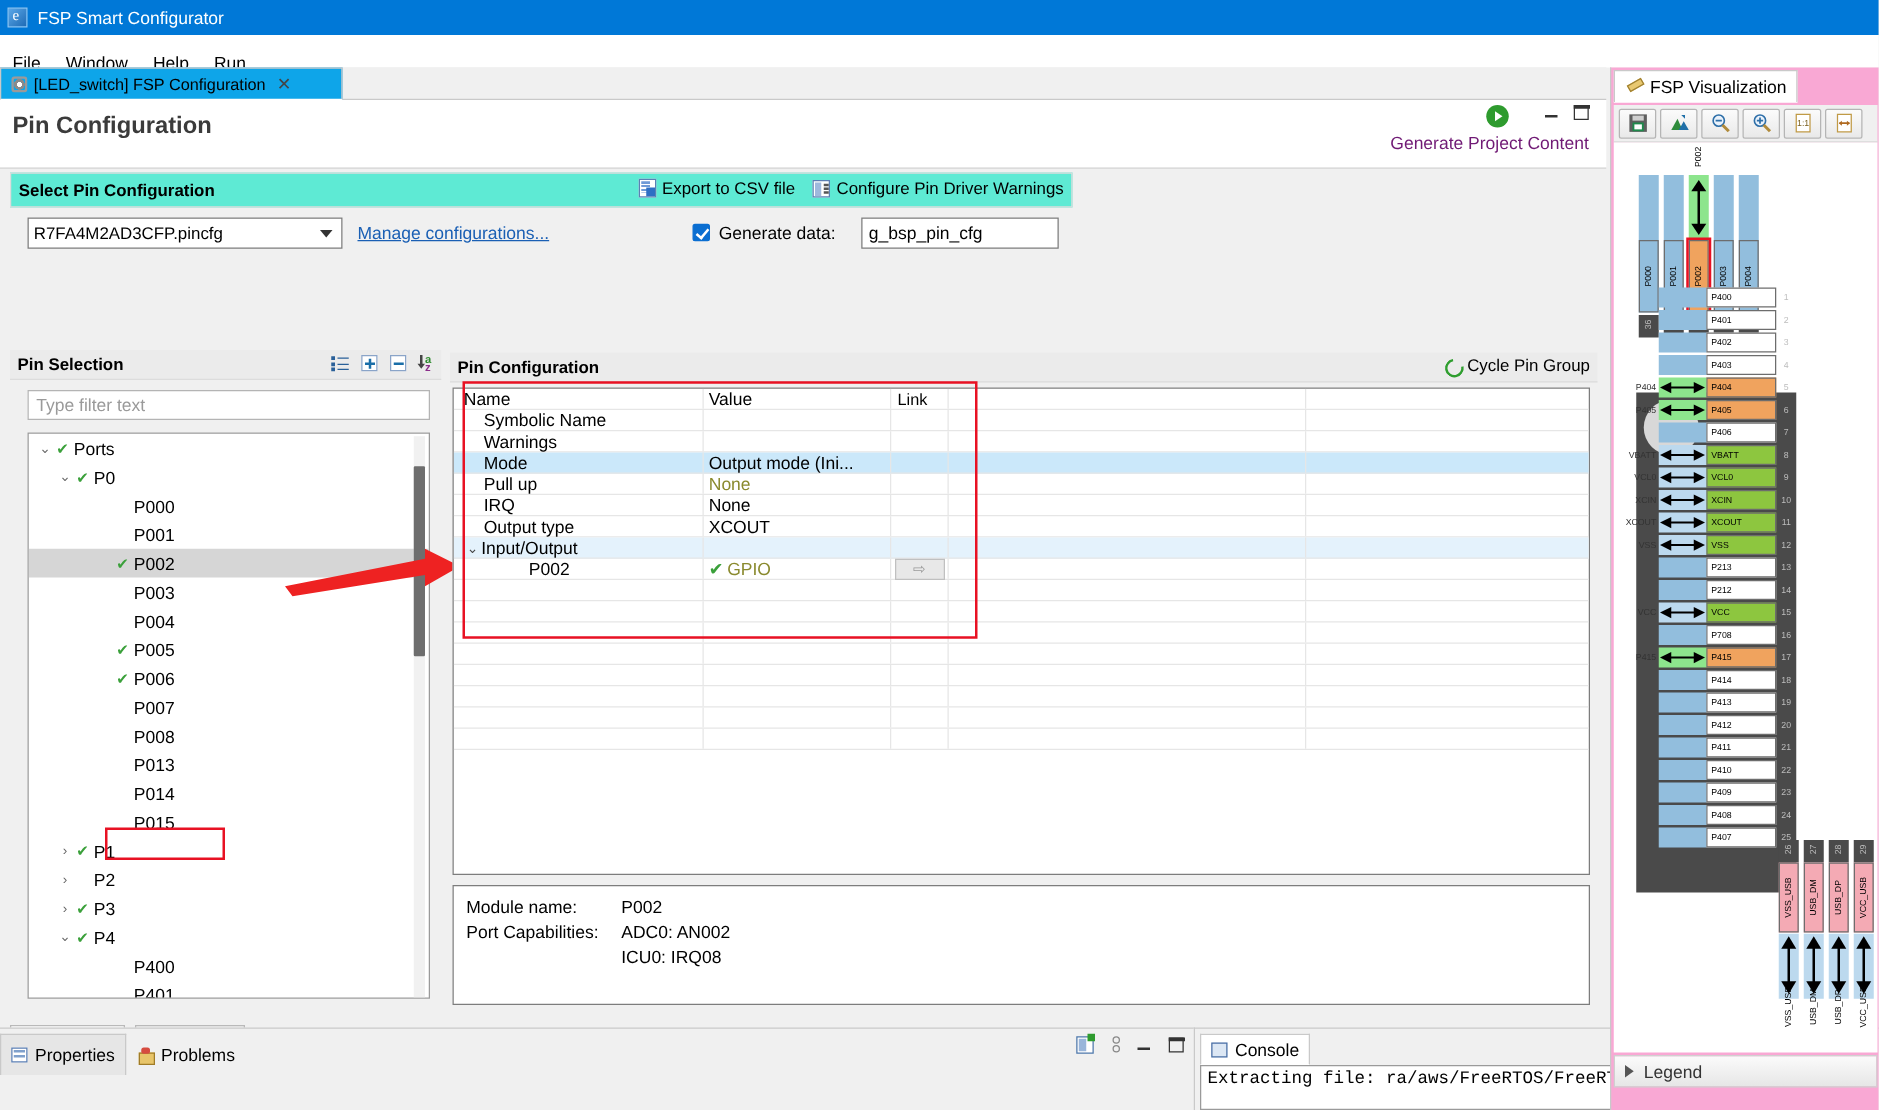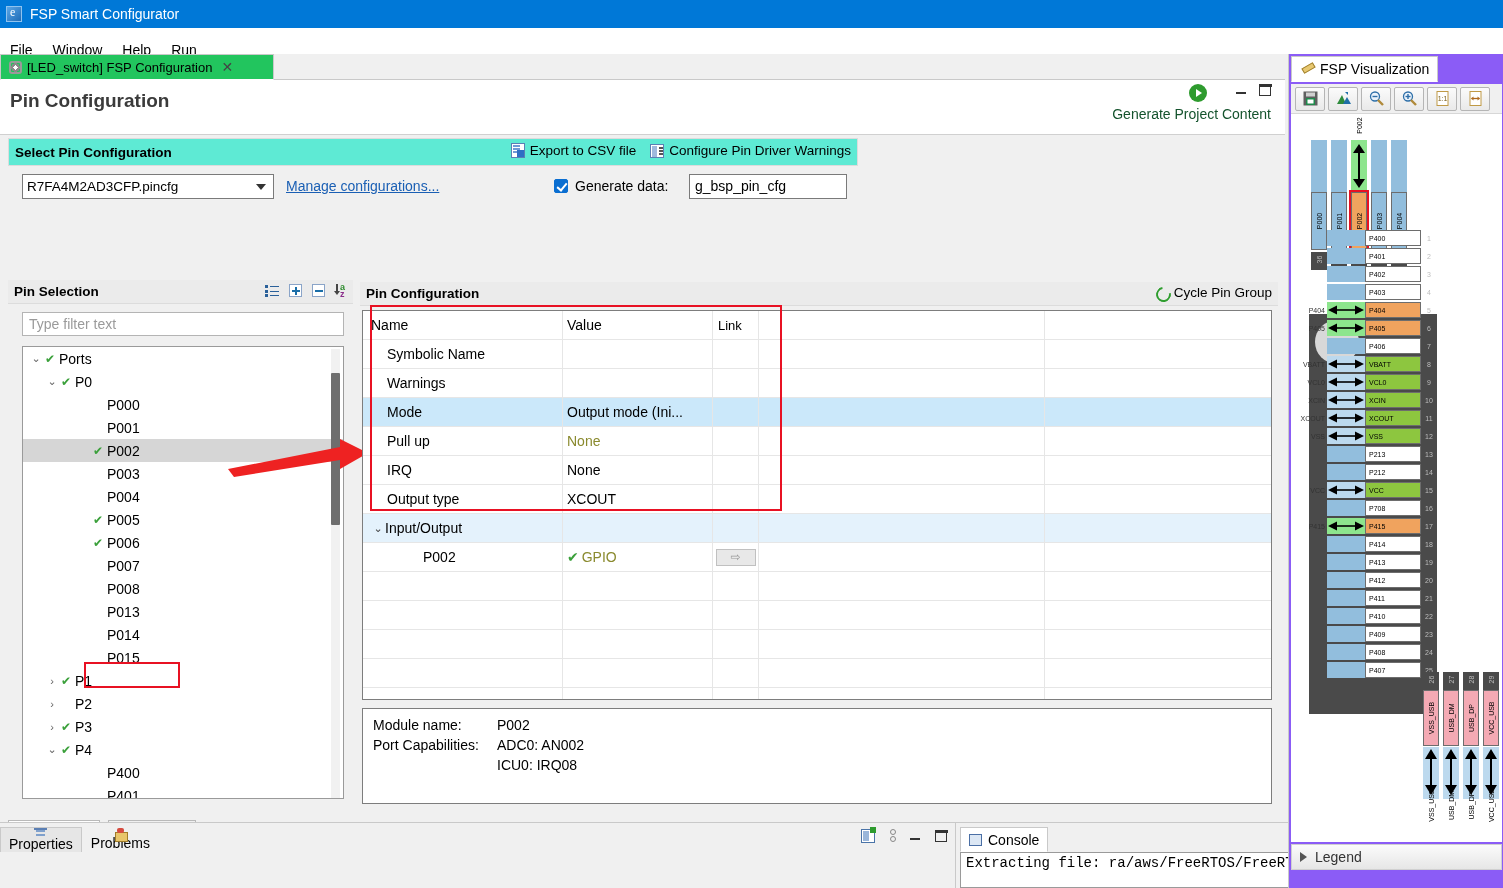--- a/index.html
+++ b/index.html
@@ -44,21 +44,21 @@
     position: absolute; left: 0; top: 54px; width: 1285px; height: 740px;
     background: #f0f0f0;
   }
   .tabrow {
     position: absolute; left: 0; top: 0; width: 1285px; height: 26px;
     background: #f0f0f0; border-bottom: 1px solid #c9c9c9;
   }
   .etab {
     position: absolute; left: 0; top: 0; height: 26px;
     display: flex; align-items: center; gap: 5px;
-    padding: 0 8px; background: #22c55e;
+    padding: 0 8px; background: #0ea5e9;
     border: 1px solid #c9c9c9; border-bottom: 1px solid #fff;
     font-size: 13px;
   }
   .gearicon {
     width: 13px; height: 13px; display:inline-block; position: relative;
     background: radial-gradient(circle at 50% 50%, #fff 0 22%, #8a8a8a 23% 46%, transparent 47%);
     border-radius: 3px;
     box-shadow: inset 0 0 0 2px #9a9a9a;
   }
   .closex { color:#444; font-size: 14px; margin-left: 4px; cursor: pointer; }
@@ -66,21 +66,21 @@
   .editorhead {
     position: absolute; left:0; top: 26px; width: 1285px; height: 55px;
     background: #fff; border-bottom: 1px solid #d0d0d0;
   }
   .pagetitle {
     position: absolute; left: 10px; top: 10px;
     font-size: 19px; font-weight: bold; color: #3b3b3b;
   }
   .genlink {
     position: absolute; right: 14px; top: 26px;
-    color: #14532d; font-size: 14px; cursor: pointer;
+    color: #701a75; font-size: 14px; cursor: pointer;
     text-decoration: none;
   }
   .genicon {
     position: absolute; right: 78px; top: 4px; width: 18px; height: 18px;
     border-radius: 50%; background: #2e9b2e;
     display: flex; align-items: center; justify-content: center;
   }
   .genicon::after{
     content:""; width:0;height:0;border-left:6px solid #fff;
     border-top:4px solid transparent;border-bottom:4px solid transparent;
@@ -218,21 +218,21 @@
   .pincfg .hdr .t { font-weight:bold;font-size:13.5px;margin-left:6px;}
   .cyclepin { position:absolute;right:6px;top:3px;display:flex;align-items:center;gap:5px;font-size:13.5px;cursor:pointer;}
   .cycicon { width:14px;height:14px;position:relative;}
   .cycicon::before{content:"";position:absolute;left:1px;top:1px;width:11px;height:11px;
     border:2px solid #2f9e2f;border-radius:50%;border-top-color:transparent;transform:rotate(35deg);}
 
   .ptable {
     position: absolute; left: 2px; top: 28px; width: 910px; height: 390px;
     background: #fff; border: 1px solid #7d7d7d; overflow:hidden;
   }
-  .prow { height: 29px; display: flex; border-bottom: 1px solid #e6e6e6; }
+  .prow { height: 17px; display: flex; border-bottom: 1px solid #e6e6e6; }
   .prow.hl { background: #cbe8fa; }
   .prow.hl2 { background: #e4f2fc; }
   .pc-name { width: 200px; border-right:1px solid #e6e6e6; display:flex;align-items:center;
              padding-left:8px; font-size:14px; }
   .pc-val  { width: 150px; border-right:1px solid #e6e6e6; display:flex;align-items:center;
              padding-left:4px; font-size:14px; }
   .pc-link { width: 46px; border-right:1px solid #e6e6e6; display:flex;align-items:center;justify-content:center;}
   .pc-c4   { width: 286px; border-right:1px solid #e6e6e6; }
   .pc-c5   { flex:1; }
   .olive { color: #8a8a2e; }
@@ -261,22 +261,22 @@
   .maintabs { position: absolute; left: 0; top: 794px; width: 1285px; height: 26px;
               background:#f0f0f0; }
   .mtab { position:absolute; top:2px; height:24px; padding:0 7px; display:flex;
           align-items:center; font-size:14px; border:1px solid #b9b9b9; background:#f0f0f0;}
   .mtab.active { background:#fff; border-bottom:1px solid #fff; font-weight:normal;}
 
   
   .propsview { position: absolute; left:0; top:822px; width: 955px; height: 66px; background:#f0f0f0;
                border-top:1px solid #c9c9c9;}
   .pvtabs { position:absolute; left:0; top:4px; display:flex; }
-  .pvtab { height:25px;padding:0 8px;display:flex;align-items:center;gap:6px;font-size:14px;
-           border:1px solid transparent;flex-direction:column;}
+  .pvtab { height:25px;padding:16px 8px;display:flex;align-items:center;gap:6px;font-size:14px;
+           border:1px solid transparent;}
   .pvtab.active { background:#e6e6e6; border:1px solid #c9c9c9; border-bottom:none;}
   .propicon{width:13px;height:12px;border:1px solid #5b7fb4;background:#fff;position:relative;}
   .propicon::after{content:"";position:absolute;left:1px;top:1px;right:1px;height:2px;background:#7fa0cc;
     box-shadow:0 4px 0 #7fa0cc;}
   .probicon{width:13px;height:13px;position:relative;}
   .probicon::before{content:"";position:absolute;left:1px;top:4px;width:11px;height:8px;background:#e8c56a;border:1px solid #a07c28;}
   .probicon::after{content:"";position:absolute;left:3px;top:0;width:7px;height:5px;background:#d64b3f;border-radius:2px;}
   .pvicons { position:absolute; right:8px; top:6px; display:flex; gap:14px; align-items:center;}
   .pv-newtab{width:14px;height:14px;border:1px solid #4a74a8;background:#fff;position:relative;}
   .pv-newtab::before{content:"";position:absolute;left:1px;top:1px;width:6px;height:10px;background:#9ab6da;}
@@ -292,21 +292,21 @@
   .ctab { height:25px;padding:0 8px;display:flex;align-items:center;gap:6px;font-size:14px;
           background:#fff;border:1px solid #c9c9c9;border-bottom:1px solid #fff;}
   .consoleicon{width:13px;height:12px;border:1.5px solid #4a6fa5;background:#dce7f4;position:relative;}
   .cbody { position:absolute;left:4px;top:29px;right:2px;bottom:0;background:#fff;border:1px solid #9a9a9a;
            font-family:"Liberation Sans",sans-serif;font-size:14px;padding:2px 5px;overflow:hidden;}
   .cmono { font-family:"Liberation Mono", monospace; font-size:14px; white-space: nowrap;}
   .watermark { position:absolute; right:6px; bottom:23px; color:#c4c4c4; font-size:14px;
                letter-spacing:0.5px; }
 
   
-  .viz { position: absolute; left: 1288px; top: 54px; width: 215px; height: 834px; background:#8b5cf6;
+  .viz { position: absolute; left: 1288px; top: 54px; width: 215px; height: 834px; background:#f9a8d4;
          border-left:1px solid #c9c9c9;}
   .viztab { position:absolute;left:2px;top:2px;height:26px;padding:0 8px;display:flex;align-items:center;
             gap:5px;background:#fff;border:1px solid #c9c9c9;border-bottom:1px solid #fff;font-size:14px;}
   .penicon{width:15px;height:14px;position:relative;}
   .penicon::before{content:"";position:absolute;left:2px;top:3px;width:11px;height:4px;background:#e8c870;
     border:1px solid #a08030;transform:rotate(-30deg);}
   .vizbar { position:absolute;left:2px;top:30px;width:211px;height:30px;background:#f0f0f0;
             border-bottom:1px solid #d7d7d7; display:flex; align-items:center; padding-left:4px; gap:3px;}
   .vbtn { width:30px;height:24px;background:linear-gradient(#fbfbfb,#e9e9e9);border:1px solid #b5b5b5;
           border-radius:2px; position:relative; display:flex;align-items:center;justify-content:center;}

